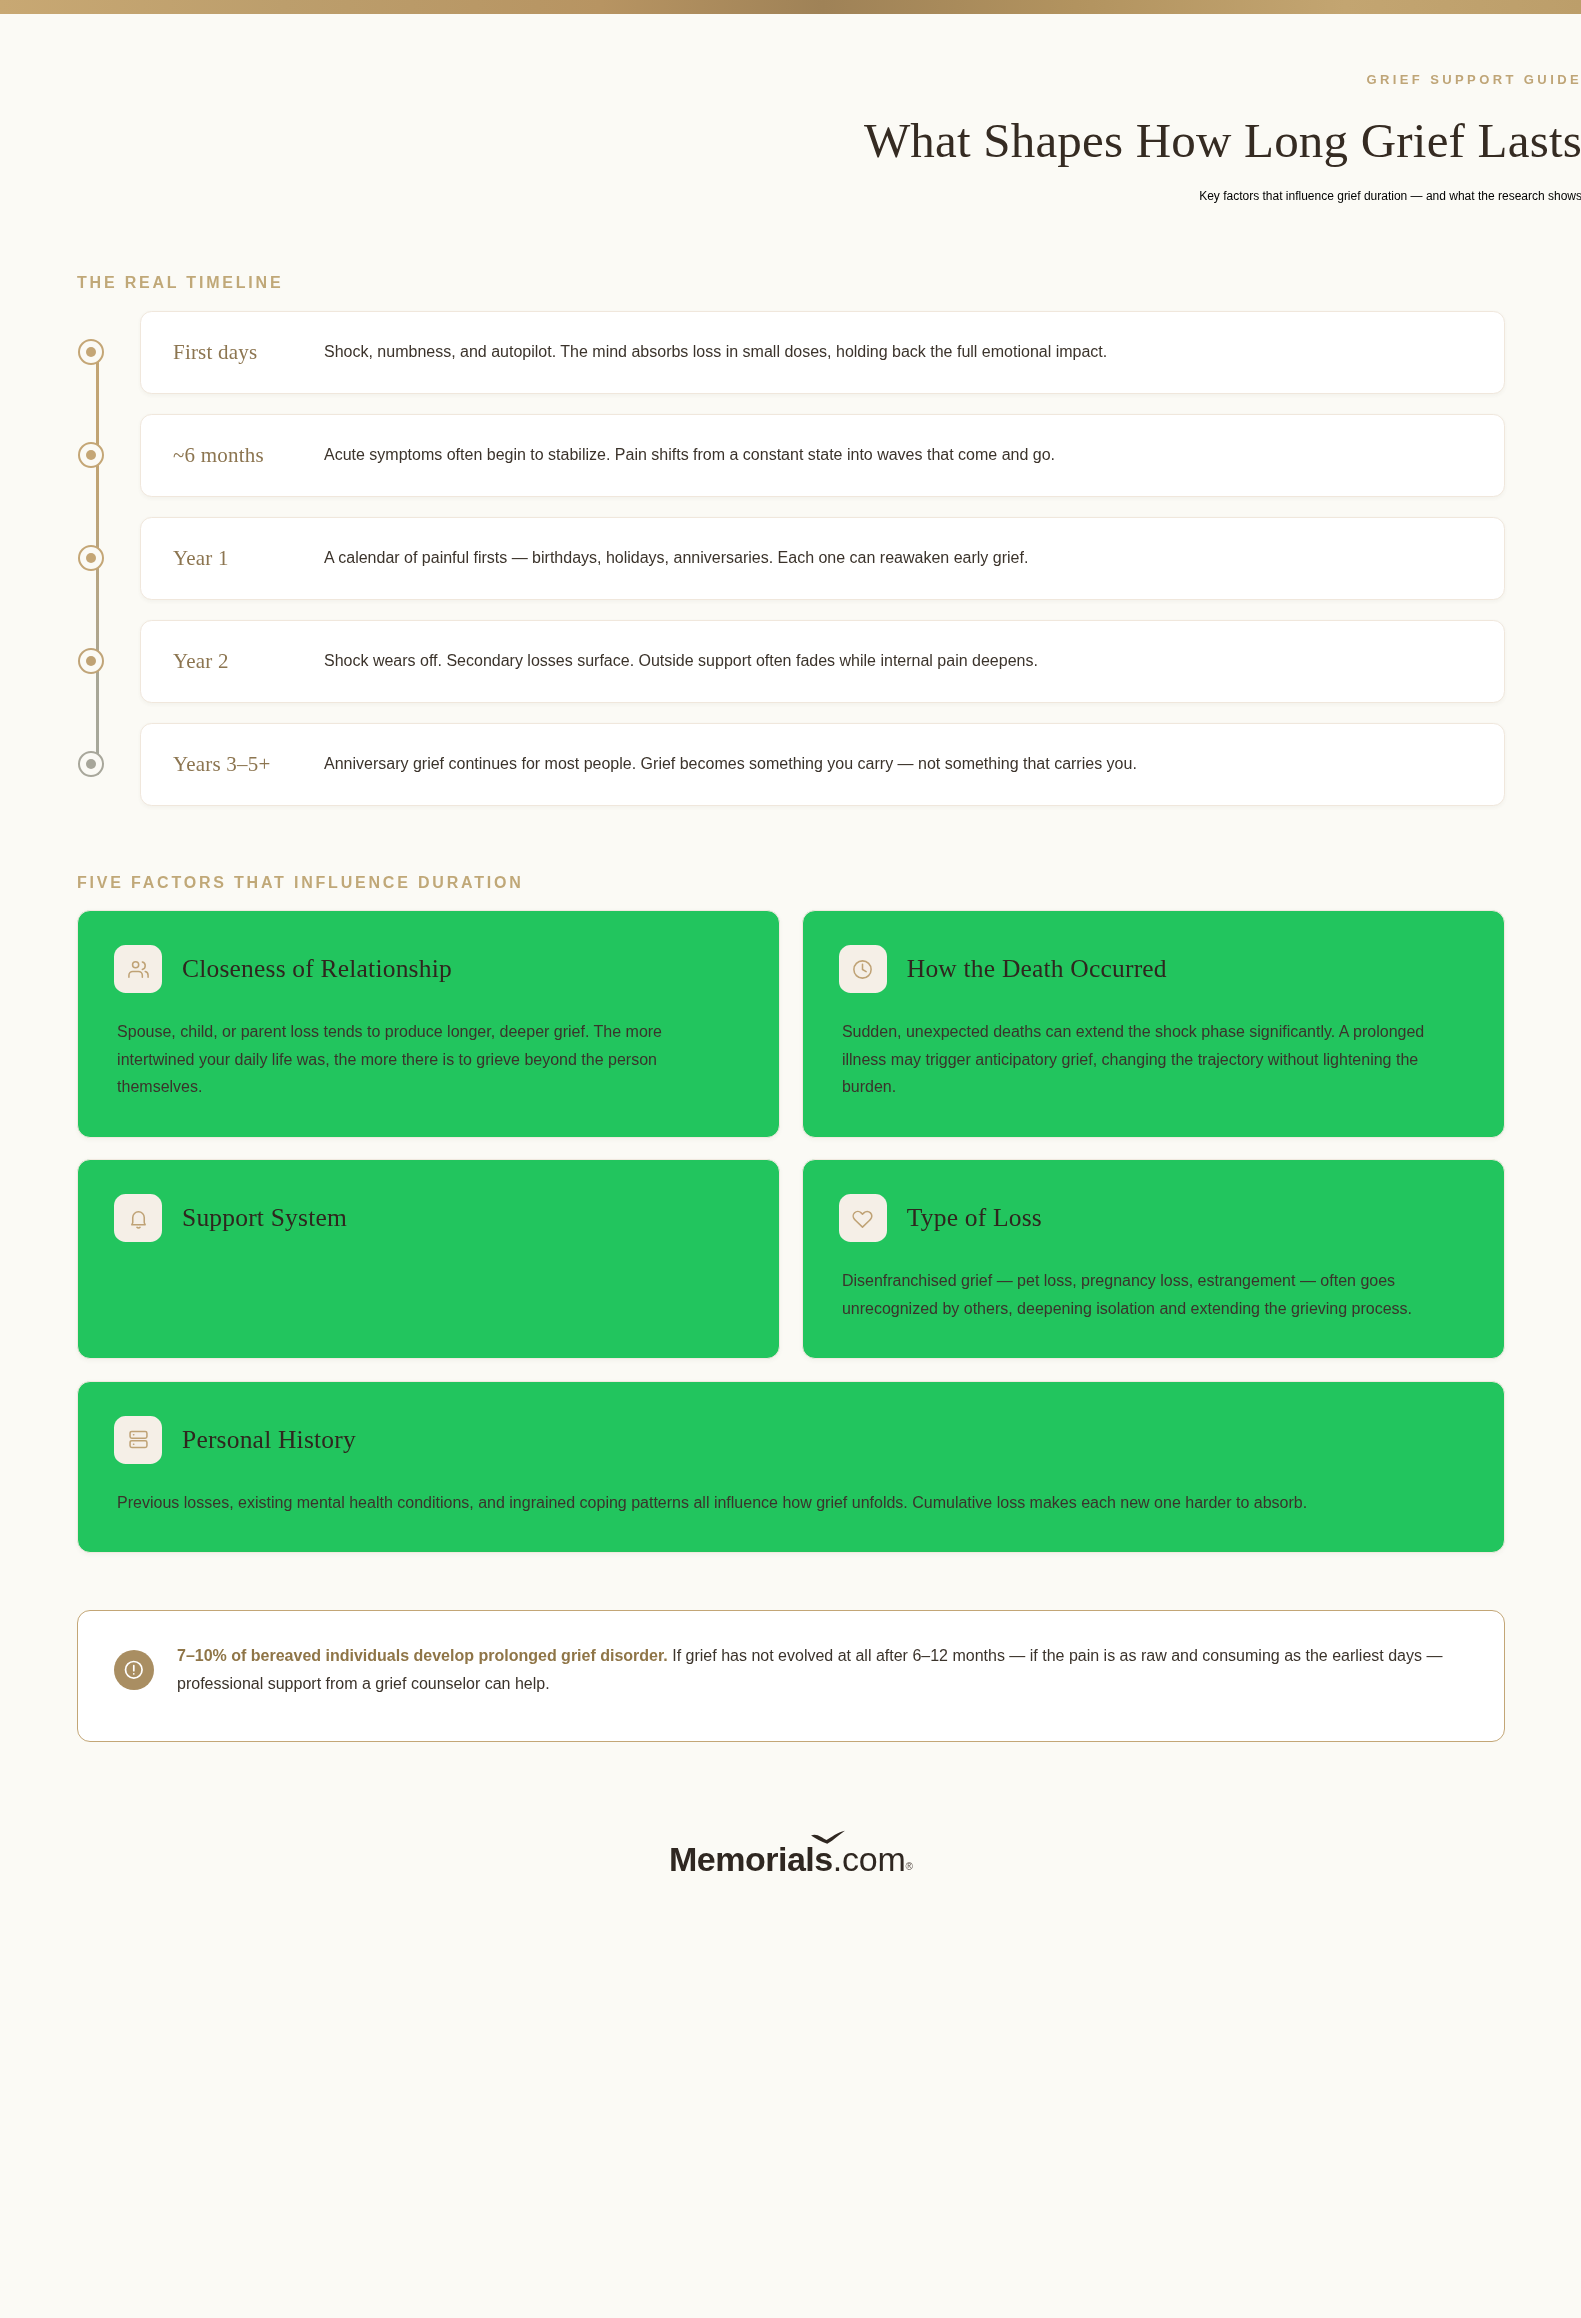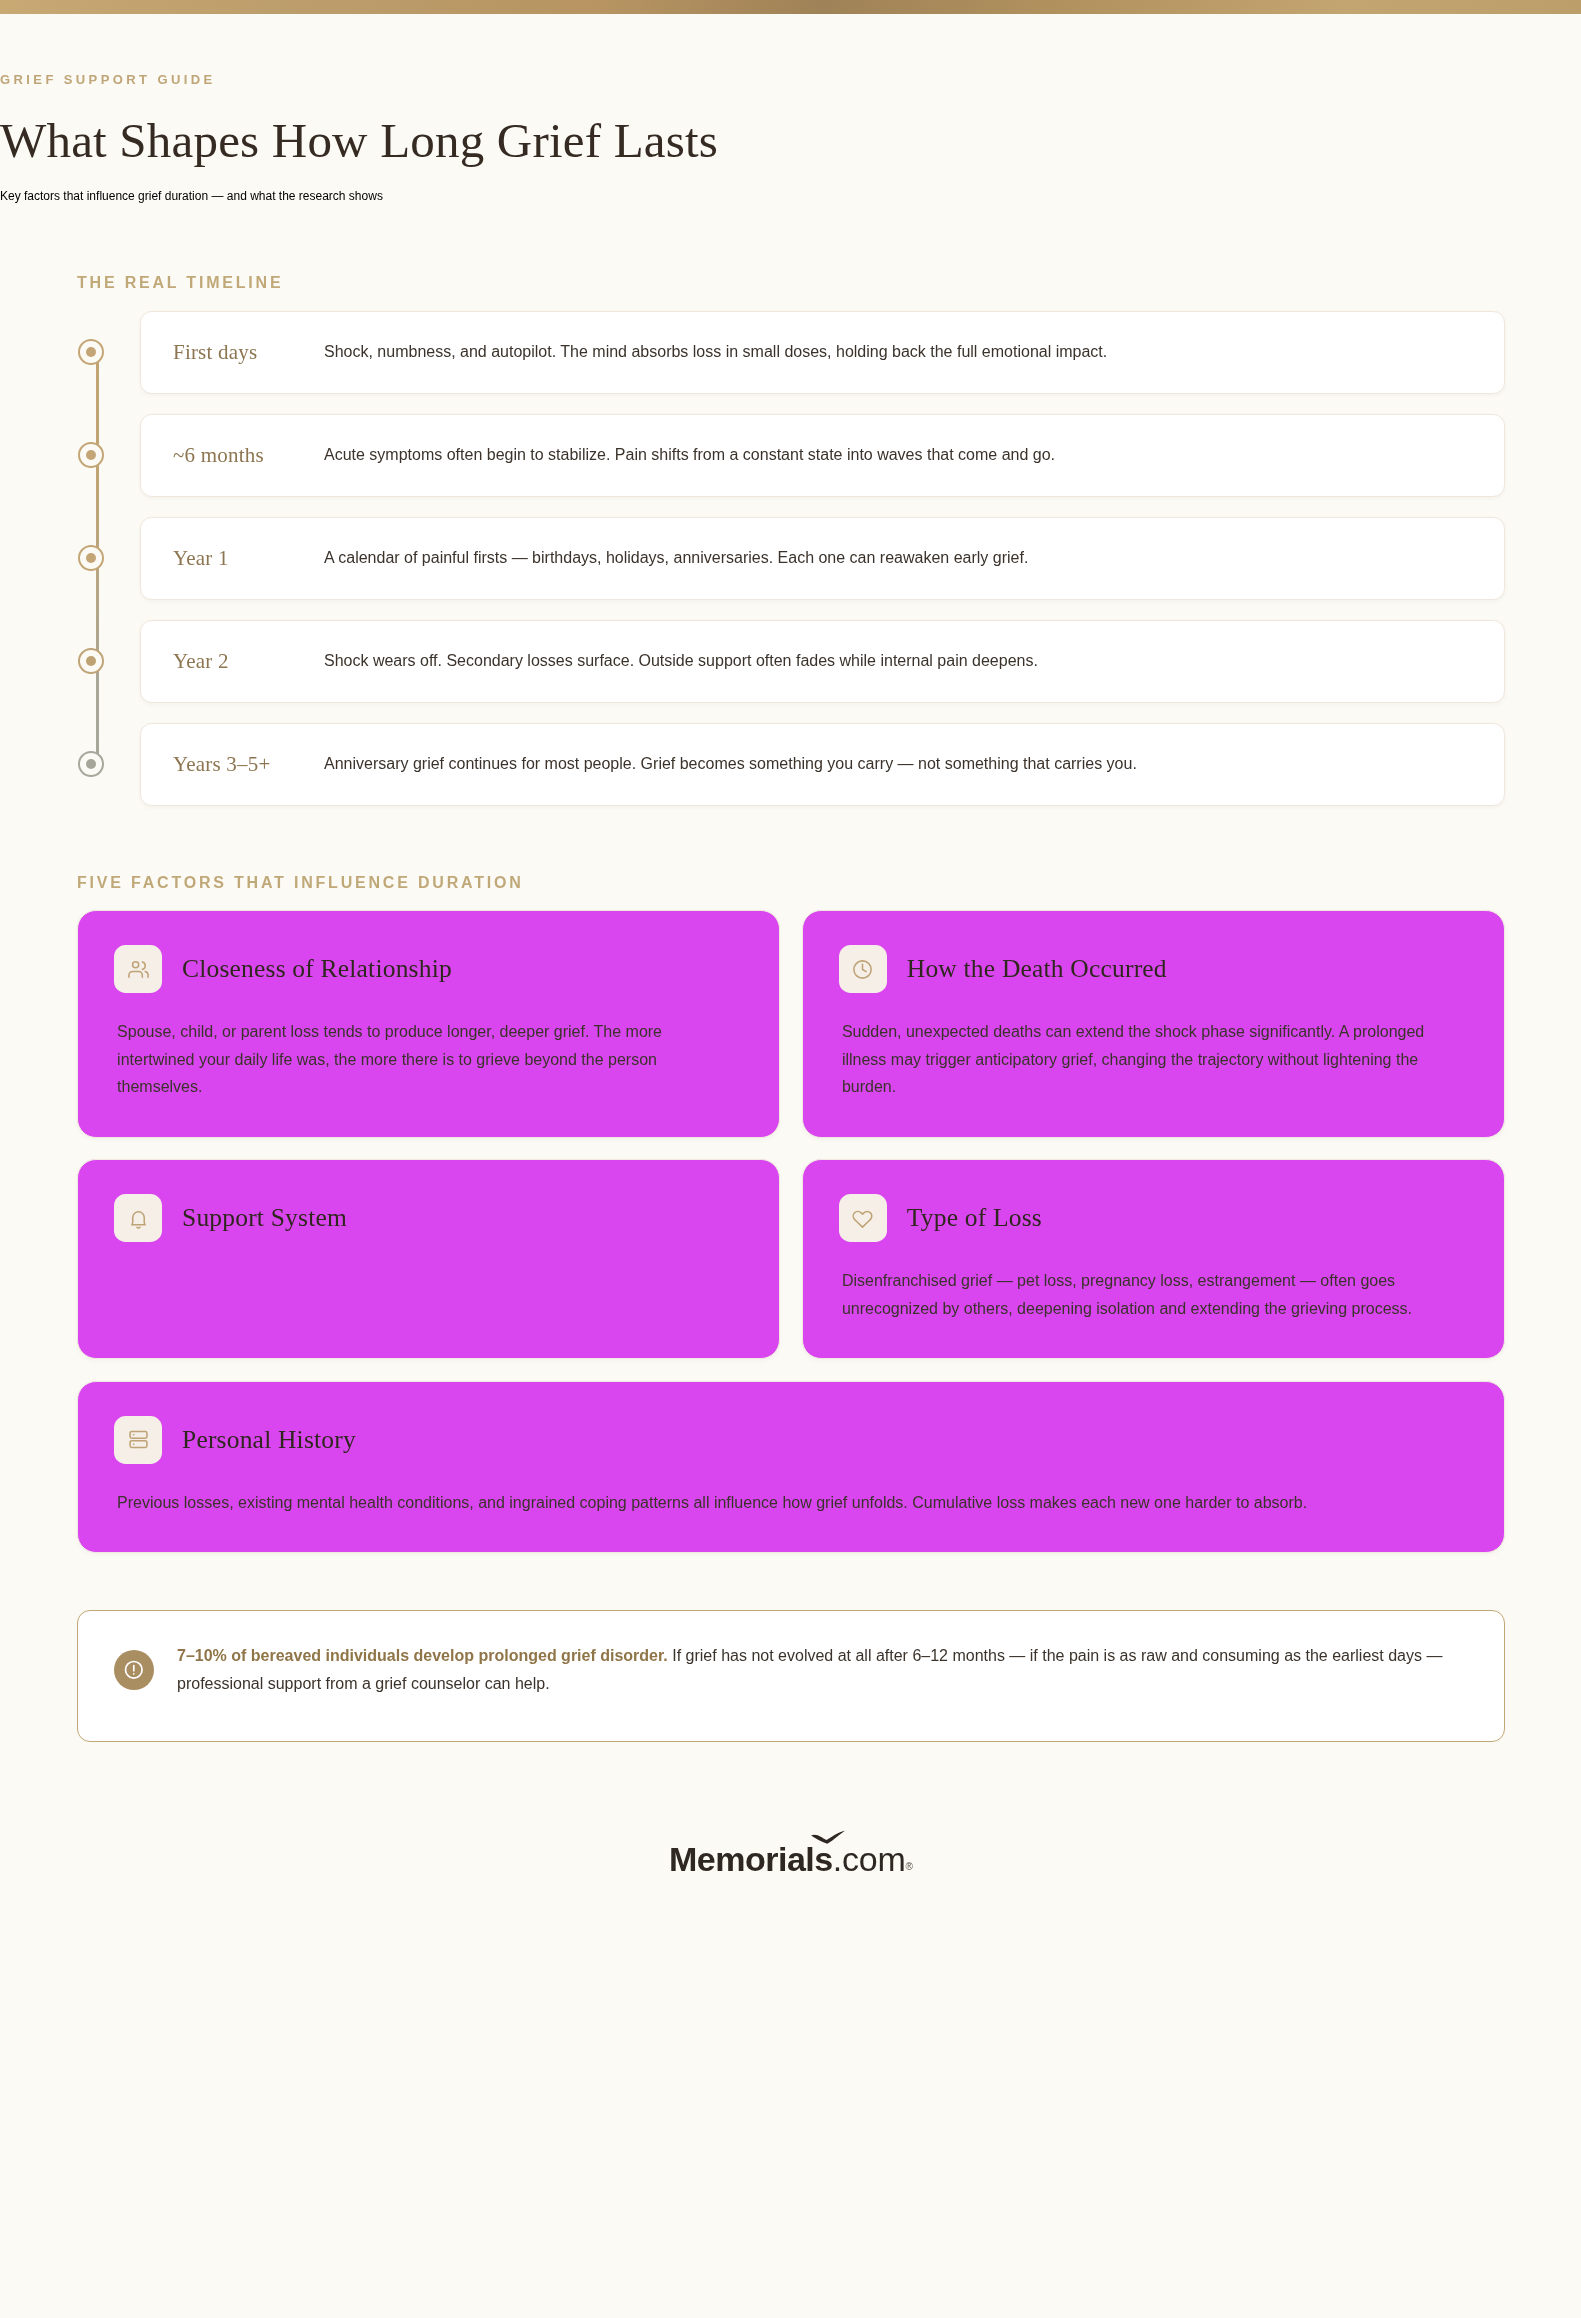--- a/index.html
+++ b/index.html
@@ -20,21 +20,21 @@
   }
 
   
   .topbar {
     height:14px;
     width:100%;
     background:linear-gradient(90deg,#C8A873 0%,#BC9E6C 18%,#B79462 38%,#9F8257 52%,#B2935F 68%,#C3A571 85%,#BC9E6A 100%);
   }
 
   
-  .header { text-align:left; padding:58px 0 0; }
+  .header { text-align:right; padding:58px 0 0; }
 
   .eyebrow {
     font-size:13px;
     letter-spacing:3.4px;
     font-weight:700;
     color:#BFA577;
     text-transform:uppercase;
   }
 
   .page-title {
@@ -144,23 +144,23 @@
   .factors-wrap { margin-top:68px; }
 
   .grid {
     margin:0 77px;
     display:grid;
     grid-template-columns:1fr 1fr;
     gap:21.6px;
   }
 
   .card {
-    background:#d946ef;
+    background:#22c55e;
     border:0.8px solid #F1E9DF;
-    border-radius:19px;
+    border-radius:13px;
     box-shadow:0 1.5px 4.6px rgba(80,60,35,0.045);
     padding:34px 36px 36px 36px;
   }
   .card.wide { grid-column:1 / span 2; }
 
   .card-head {
     display:flex;
     align-items:center;
     gap:20px;
   }

